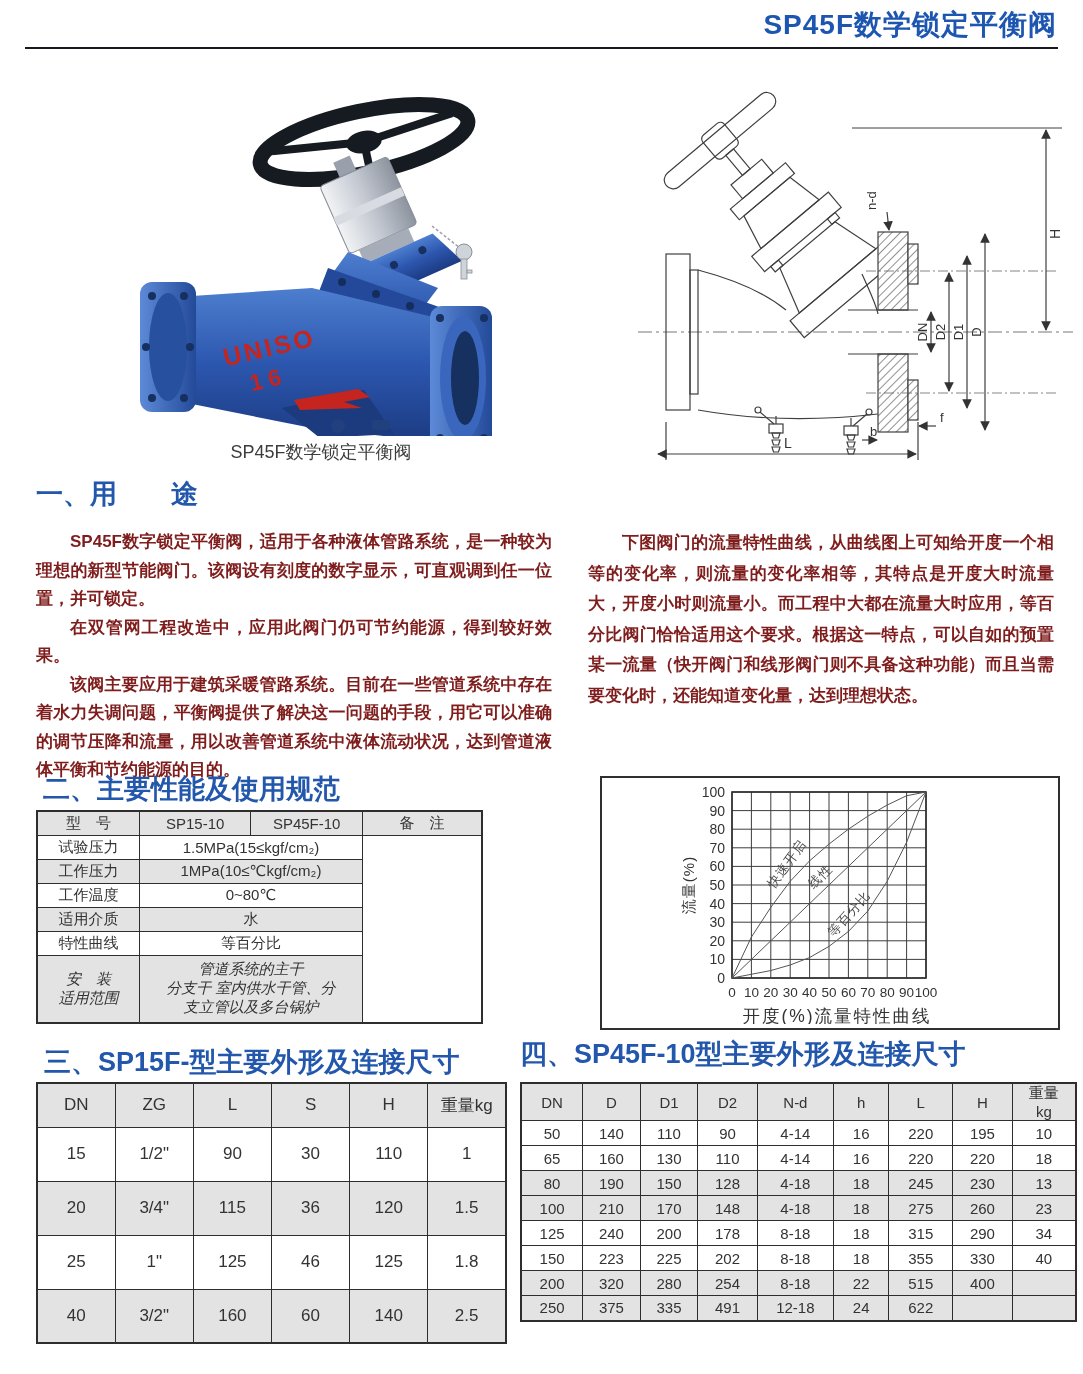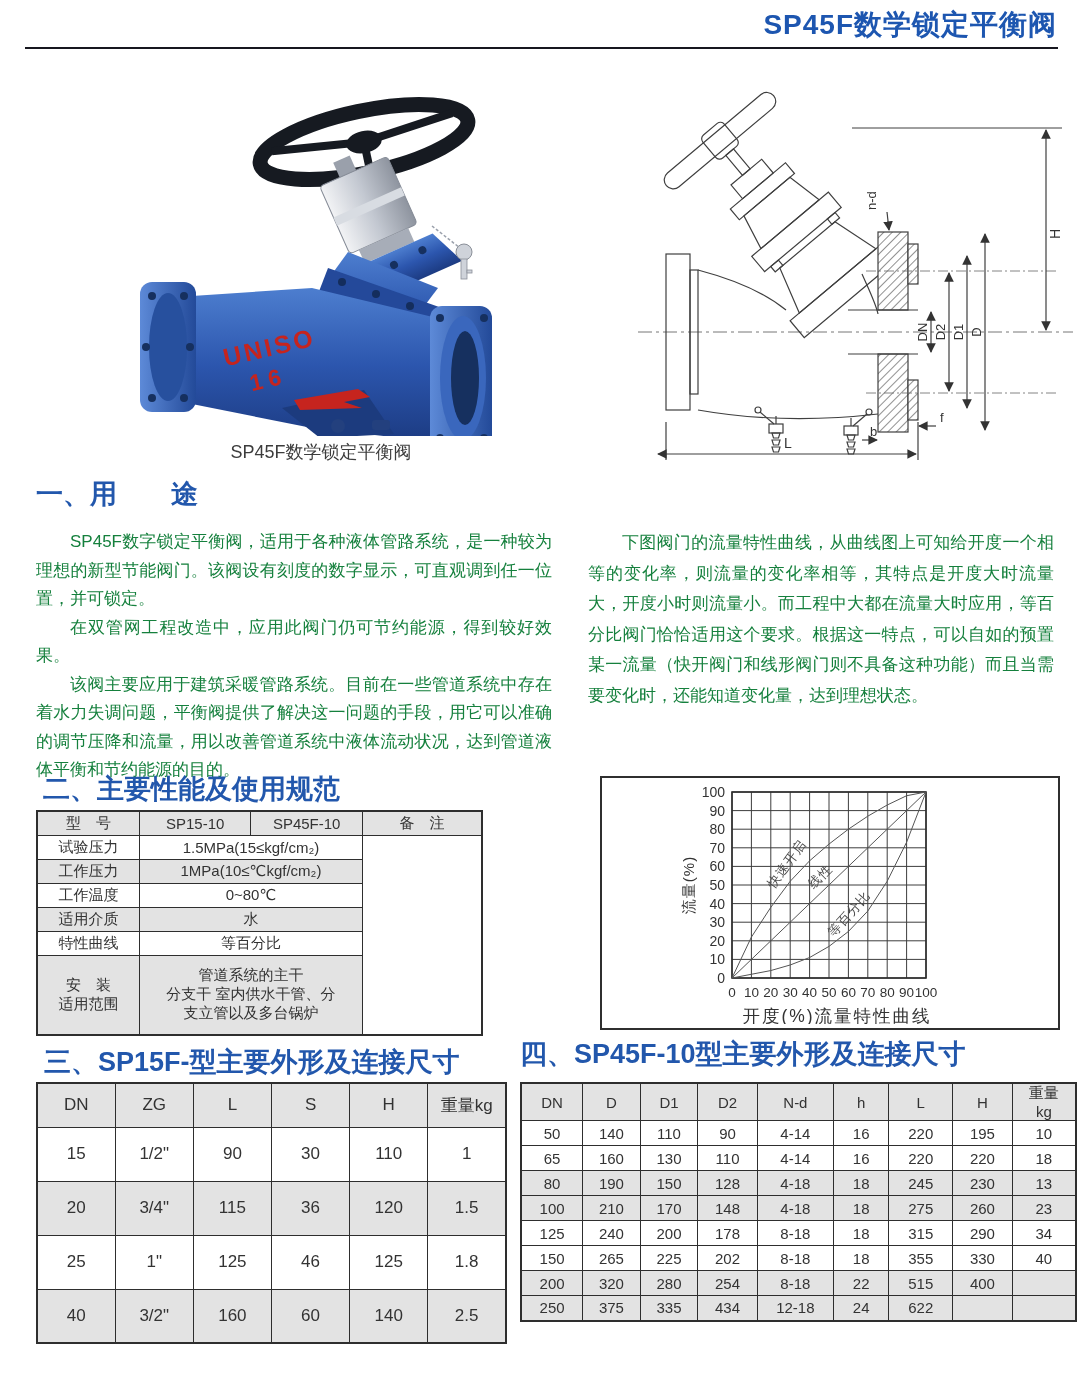--- a/index.html
+++ b/index.html
@@ -16,34 +16,34 @@
   #photo-block{left:132px;top:56px;width:378px;}
   #photo-caption{text-align:center;font-size:18px;color:#3c3c3c;margin-top:0;}
   #drawing-block{left:626px;top:82px;width:457px;}
   
   .section-title{font-size:27px;font-weight:bold;color:#2257ac;white-space:pre;}
   #sec1-title{left:36px;top:476px;}
   #sec2-title{left:36px;top:764px;}
   #sec3-title{left:36px;top:1036px;}
   #sec4-title{left:520px;top:1036px;}
   
-  .col-text{font-size:17px;line-height:1.68;text-align:justify;color:#15803d;}
+  .col-text{font-size:17px;line-height:1.68;text-align:justify;color:#7f1d1d;font-weight:bold;}
   #usage-left{left:36px;top:528px;width:516px;}
   #usage-right{left:588px;top:528px;width:466px;line-height:1.8;}
   .col-text p{margin:0;text-indent:2em;}
   
   table{border-collapse:collapse;table-layout:fixed;background:#fff;}
   th,td{border:1px solid #2e2e2e;text-align:center;vertical-align:middle;padding:0 2px;font-weight:normal;white-space:pre-line;}
   thead tr{background:#e3e3e3;padding-left:25px;}
   
   #perf-table{left:36px;top:810px;width:447px;font-size:15px;border:2px solid #2e2e2e;}
   #perf-table thead tr{height:24px;}
   #perf-table tbody tr{height:24px;}
   #perf-table tbody tr:nth-child(even){background:#e3e3e3;}
-  #perf-table tbody tr:last-child{height:80px;}
+  #perf-table tbody tr:last-child{height:68px;font-style:italic;}
   #perf-table td.remark-cell{background:#fff;}
   
   #chart-box{left:600px;top:776px;width:456px;height:250px;border:2px solid #2f2f2f;background:#fff;}
   
   #sp15f-table{left:36px;top:1082px;width:471px;font-size:17px;border:2px solid #2e2e2e;}
   #sp15f-table thead tr{height:44px;}
   #sp15f-table tbody tr{height:54px;}
   #sp15f-table tbody tr:nth-child(even){background:#e3e3e3;}
   
   #sp45f-table{left:520px;top:1082px;width:557px;font-size:15px;border:2px solid #2e2e2e;}
@@ -472,21 +472,21 @@
         <td>200</td>
         <td>178</td>
         <td>8-18</td>
         <td>18</td>
         <td>315</td>
         <td>290</td>
         <td>34</td>
       </tr>
       <tr>
         <td>150</td>
-        <td>265</td>
+        <td>223</td>
         <td>225</td>
         <td>202</td>
         <td>8-18</td>
         <td>18</td>
         <td>355</td>
         <td>330</td>
         <td>40</td>
       </tr>
       <tr>
         <td>200</td>
@@ -496,21 +496,21 @@
         <td>8-18</td>
         <td>22</td>
         <td>515</td>
         <td>400</td>
         <td></td>
       </tr>
       <tr>
         <td>250</td>
         <td>375</td>
         <td>335</td>
-        <td>434</td>
+        <td>491</td>
         <td>12-18</td>
         <td>24</td>
         <td>622</td>
         <td></td>
         <td></td>
       </tr>
     </tbody>
 </table>
 
 </body></html>

